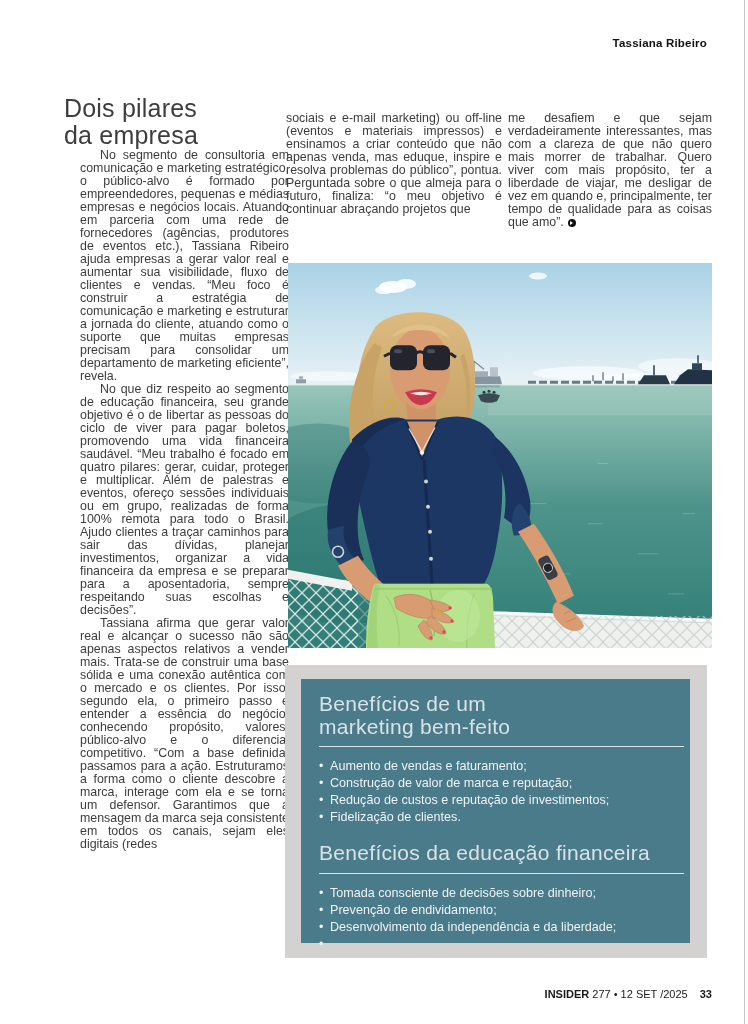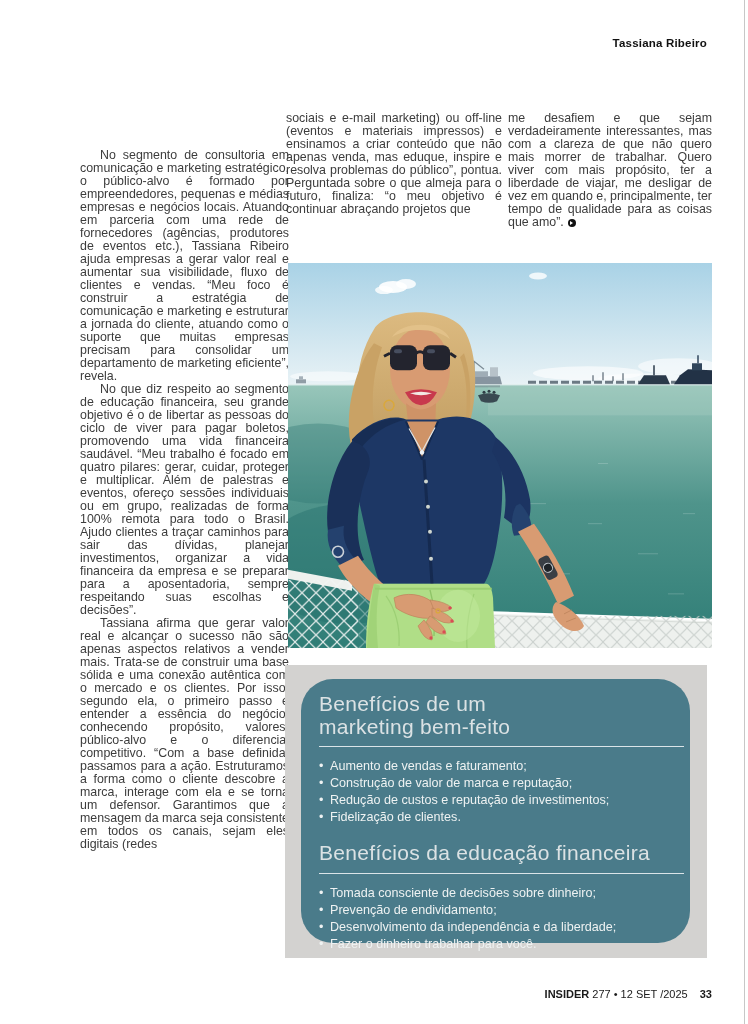--- a/index.html
+++ b/index.html
@@ -13,40 +13,44 @@
   .bodycol{position:absolute;font-size:12.4px;line-height:13px;text-align:justify;color:#3c3c3c;hyphens:auto;}
   .bodycol p{margin:0;text-indent:20px;}
   .col1{left:80px;top:149px;width:209px;height:828px;}
   .col2{left:286px;top:112px;width:216px;height:136px;}
   .col3{left:508px;top:112px;width:204px;height:136px;}
   .endmark{display:inline-block;width:8px;height:8px;border-radius:50%;background:#111;position:relative;margin-left:4px;vertical-align:-1px;}
   .endmark::after{content:"";position:absolute;left:2.5px;top:2px;border-left:3px solid #fff;border-top:2px solid transparent;border-bottom:2px solid transparent;}
   .photo{position:absolute;left:288px;top:263px;width:424px;height:385px;}
   .photo svg{display:block;width:100%;height:100%;}
   .benefits-panel{position:absolute;left:285px;top:665px;width:422px;height:293px;background:#d3d2d0;}
-  .benefits-box{position:absolute;left:16px;top:14px;width:389px;height:264px;background:#4a7b8a;box-sizing:border-box;padding:14px 6px 0 18px;border-radius:32px;}
+  .benefits-box{position:absolute;left:16px;top:14px;width:389px;height:264px;background:#4a7b8a;box-sizing:border-box;padding:14px 6px 0 18px;}
   .bx-title{font-size:21px;line-height:22.5px;color:#dbe2e4;letter-spacing:.3px;font-weight:400;}
   .bx-rule{border:none;border-top:1px solid rgba(255,255,255,.8);margin:8px 0 0 0;}
   .bx-list{margin-top:11px;}
   .bx-item{display:flex;font-size:12.6px;line-height:17px;color:#eef2f2;}
   .bx-item .dot{width:11px;flex:0 0 11px;}
   .sec2{margin-top:16px;}
   .footer{position:absolute;top:988px;right:36px;font-size:11px;color:#1a1a1a;white-space:nowrap;text-align:center;}
   .footer .brand{font-weight:bold;}
   .footer .pageno{font-weight:bold;margin-left:9px;}
 </style>
 </head>
 <body>
 
 <div class="page">
 
   <div class="page-edge"></div>
 
   <div class="author">Tassiana Ribeiro</div>
 
+  <div class="heading">
+    <div>Dois pilares</div>
+    <div>da empresa</div>
+  </div>
 
   <div class="bodycol col1">
     <p>No segmento de consultoria em comunicação e marketing estratégico, o público-alvo é formado por empreendedores, pequenas e médias empresas e negócios locais. Atuando em parceria com uma rede de fornecedores (agências, produtores de eventos etc.), Tassiana Ribeiro ajuda empresas a gerar valor real e aumentar sua visibilidade, fluxo de clientes e vendas. “Meu foco é construir a estratégia de comunicação e marketing e estruturar a jornada do cliente, atuando como o suporte que muitas empresas precisam para consolidar um departamento de marketing eficiente”, revela.</p>
     <p>No que diz respeito ao segmento de educação financeira, seu grande objetivo é o de libertar as pessoas do ciclo de viver para pagar boletos, promovendo uma vida financeira saudável. “Meu trabalho é focado em quatro pilares: gerar, cuidar, proteger e multiplicar. Além de palestras e eventos, ofereço sessões individuais ou em grupo, realizadas de forma 100% remota para todo o Brasil. Ajudo clientes a traçar caminhos para sair das dívidas, planejar investimentos, organizar a vida financeira da empresa e se preparar para a aposentadoria, sempre respeitando suas escolhas e decisões”.</p>
     <p>Tassiana afirma que gerar valor real e alcançar o sucesso não são apenas aspectos relativos a vender mais. Trata-se de construir uma base sólida e uma conexão autêntica com o mercado e os clientes. Por isso, segundo ela, o primeiro passo é entender a essência do negócio, conhecendo propósito, valores, público-alvo e o diferencial competitivo. “Com a base definida, passamos para a ação. Estruturamos a forma como o cliente descobre a marca, interage com ela e se torna um defensor. Garantimos que a mensagem da marca seja consistente em todos os canais, sejam eles digitais (redes</p>
   </div>
 
   <div class="bodycol col2">
     <span>sociais e e-mail marketing) ou off-line (eventos e materiais impressos) e ensinamos a criar conteúdo que não apenas venda, mas eduque, inspire e resolva problemas do público”, pontua. Perguntada sobre o que almeja para o futuro, finaliza: “o meu objetivo é continuar abraçando projetos que</span>
   </div>
@@ -261,21 +265,20 @@
         <div class="bx-item">
             <span class="dot">•</span>
             <span>Prevenção de endividamento;</span>
           </div>
         <div class="bx-item">
             <span class="dot">•</span>
             <span>Desenvolvimento da independência e da liberdade;</span>
           </div>
         <div class="bx-item">
             <span class="dot">•</span>
-            <span>Fazer o dinheiro trabalhar para você.</span>
           </div>
       </div>
 
     </div>
   </div>
 
   <div class="footer">
     <span class="brand">INSIDER</span>
     <span>277 • 12 SET /2025</span>
     <span class="pageno">33</span>

